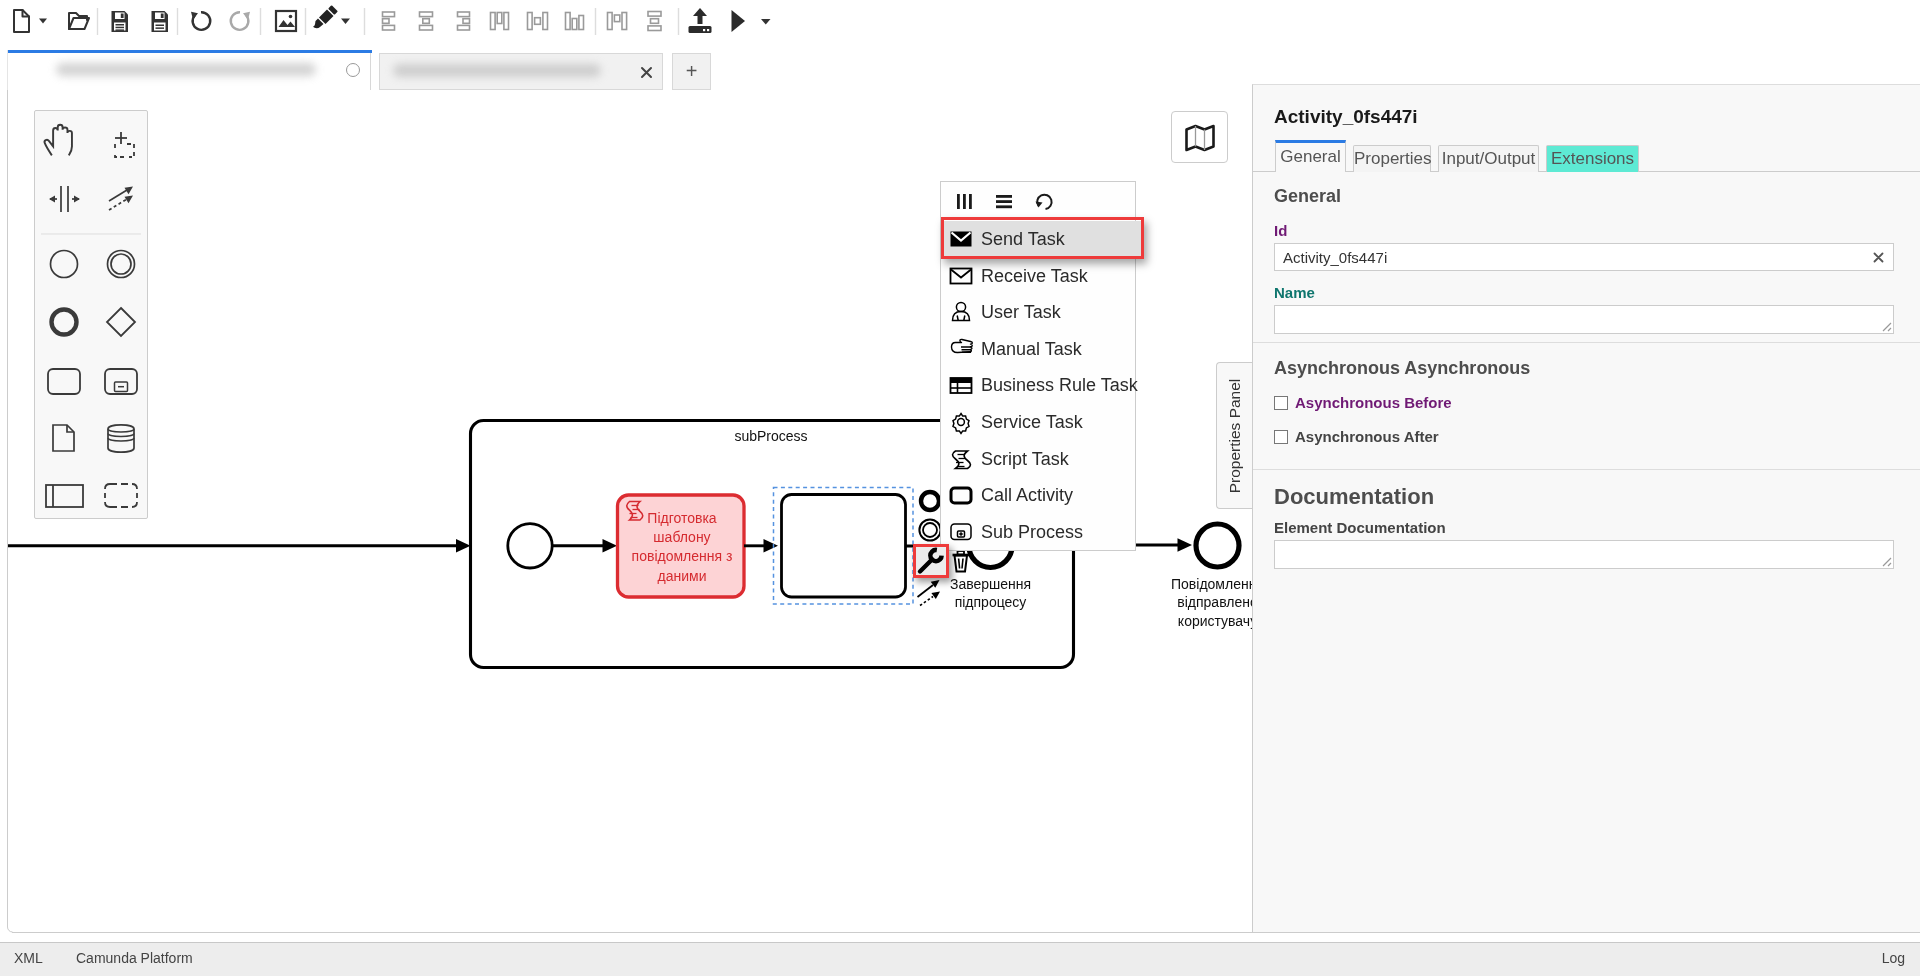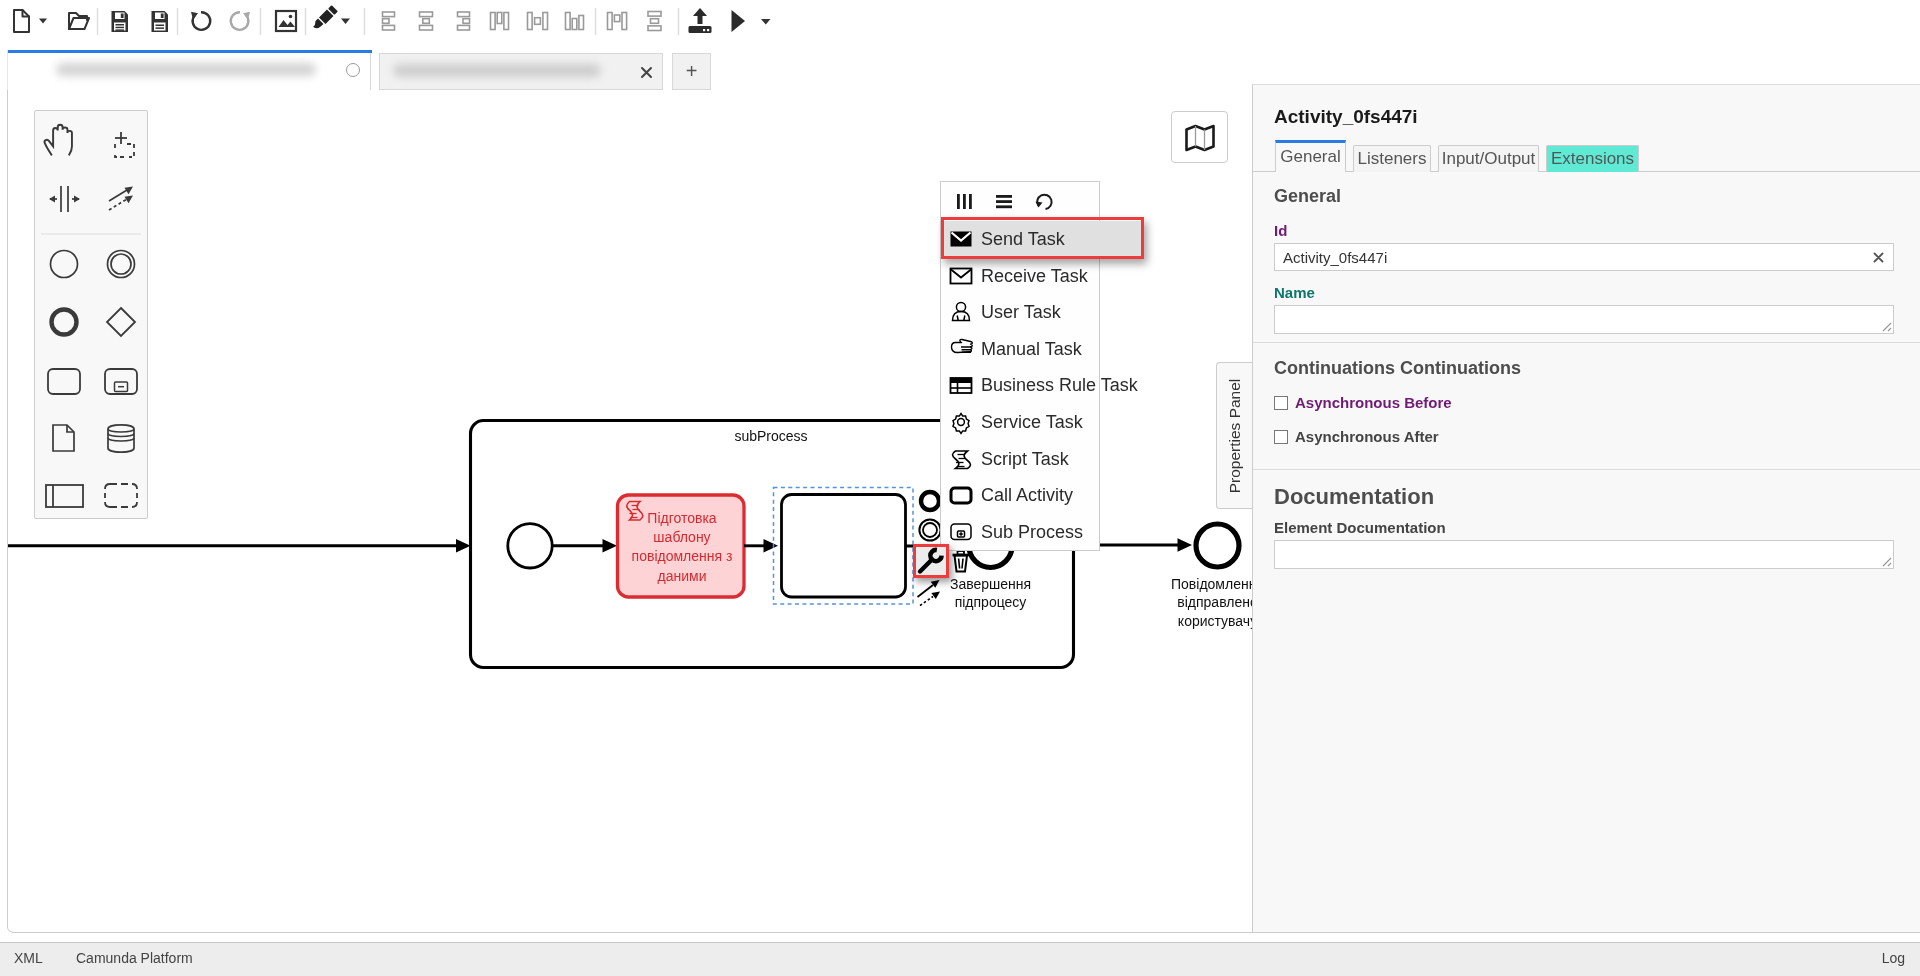--- a/index.html
+++ b/index.html
@@ -271,21 +271,21 @@
 </div>
 
 <div class="abs" id="minimap" style="left:1171px;top:111px;width:57px;height:52px;background:#fff;border:1px solid #ccc;border-radius:4px;">
   <svg class="abs" style="left:13px;top:12px" width="30" height="28" viewBox="0 0 30 28">
     <path d="M1.5 5.5 L10.5 2 L19.5 5.5 L28.5 2 V22.5 L19.5 26 L10.5 22.5 L1.5 26 Z" fill="none" stroke="#1a1a1a" stroke-width="2.6" stroke-linejoin="round"></path>
     <line x1="10.5" y1="2" x2="10.5" y2="22.5" stroke="#999" stroke-width="1.3"></line>
     <line x1="19.5" y1="5.5" x2="19.5" y2="26" stroke="#999" stroke-width="1.3"></line>
   </svg>
 </div>
 
-<div class="abs" id="popup" style="left:940px;top:181px;width:160px;height:370px;background:#fefefe;border:1px solid #ccc;">
+<div class="abs" id="popup" style="left:940px;top:181px;width:196px;height:370px;background:#fefefe;border:1px solid #ccc;">
 
   <svg class="abs" style="left:0;top:0" width="202" height="36" viewBox="0 0 202 36">
     <g fill="#1a1a1a">
       <rect x="16" y="12" width="2.8" height="15"></rect>
       <rect x="22" y="12" width="2.8" height="15"></rect>
       <rect x="28" y="12" width="2.8" height="15"></rect>
       <rect x="55" y="13" width="16" height="2.8"></rect>
       <rect x="55" y="18.2" width="16" height="2.8"></rect>
       <rect x="55" y="23.4" width="16" height="2.8"></rect>
     </g>
@@ -375,40 +375,40 @@
 <div class="abs" id="proptab" style="left:1216px;top:362px;width:37px;height:147px;background:#f8f8f8;border:1px solid #ccc;border-right:none;border-radius:4px 0 0 4px;">
   <div style="position:absolute;left:4px;top:73px;transform:rotate(-90deg);transform-origin:center;width:140px;height:24px;margin-left:-56px;margin-top:-12px;font-size:15.5px;color:#333;text-align:center;line-height:24px;white-space:nowrap;">Properties Panel</div>
 </div>
 
 <div class="abs" id="props" style="left:1252px;top:84px;width:668px;height:848px;background:#f8f8f8;border-left:1px solid #ccc;border-top:1px solid #ddd;">
 
   <div class="abs" style="left:21px;top:21px;font-size:19px;font-weight:bold;color:#1a1a1a;">Activity_0fs447i</div>
 
   <div class="abs" style="left:0;top:86px;width:668px;height:1px;background:#ccc;"></div>
   <div class="abs" style="left:22px;top:55px;width:71px;height:32px;background:#f8f8f8;border:1px solid #ccc;border-bottom:none;border-top:3px solid #2b7be4;color:#555;font-size:17px;text-align:center;line-height:27px;z-index:2;">General</div>
-  <div class="abs" style="left:100px;top:59.5px;width:78px;height:27px;background:#f4f4f4;border:1px solid #ccc;border-bottom:none;border-radius:2px 2px 0 0;color:#555;font-size:17px;text-align:center;line-height:26px;">Listeners</div>
+  <div class="abs" style="left:100px;top:59.5px;width:78px;height:27px;background:#f4f4f4;border:1px solid #ccc;border-bottom:none;border-radius:2px 2px 0 0;color:#555;font-size:17px;text-align:center;line-height:26px;">Properties</div>
   <div class="abs" style="left:185px;top:59.5px;width:101px;height:27px;background:#f4f4f4;border:1px solid #ccc;border-bottom:none;border-radius:2px 2px 0 0;color:#555;font-size:17px;text-align:center;line-height:26px;">Input/Output</div>
   <div class="abs" style="left:293px;top:59.5px;width:93px;height:27px;background:#5eead4;border:1px solid #ccc;border-bottom:none;border-radius:2px 2px 0 0;color:#555;font-size:17px;text-align:center;line-height:26px;">Extensions</div>
 
   <div class="abs" style="left:21px;top:101px;font-size:18px;font-weight:bold;color:#4d4d4d;">General</div>
   <div class="abs" style="left:21px;top:137px;font-size:15px;font-weight:bold;color:#701a75;">Id</div>
   <div class="abs" style="left:21px;top:157.5px;width:620px;height:28.5px;background:#fff;border:1px solid #ccc;font-size:15px;color:#333;line-height:27px;padding-left:8px;">Activity_0fs447i
     <svg class="abs" style="right:8px;top:7.5px" width="13" height="13" viewBox="0 0 13 13">
         <path d="M2.5 2.5 L10.5 10.5 M10.5 2.5 L2.5 10.5" stroke="#555" stroke-width="1.8" stroke-linecap="round"></path>
       </svg>
   </div>
   <div class="abs" style="left:21px;top:199px;font-size:15px;font-weight:bold;color:#0f766e;">Name</div>
   <div class="abs" style="left:21px;top:220px;width:620px;height:29px;background:#fff;border:1px solid #ccc;">
     <svg class="abs" style="right:1px;bottom:1px" width="11" height="11" viewBox="0 0 11 11">
         <path d="M10 2 L2 10 M10 7 L7 10" stroke="#999" stroke-width="1.2"></path>
       </svg>
   </div>
   <div class="abs" style="left:0;top:257px;width:668px;height:1px;background:#ddd;"></div>
 
-  <div class="abs" style="left:21px;top:273px;font-size:18px;font-weight:bold;color:#4d4d4d;">Continuations Continuations</div>
+  <div class="abs" style="left:21px;top:273px;font-size:18px;font-weight:bold;color:#4d4d4d;">Asynchronous Asynchronous</div>
   <div class="abs" style="left:21px;top:311px;width:14px;height:14px;background:#fff;border:1.5px solid #777;"></div>
   <div class="abs" style="left:42px;top:309px;font-size:15px;font-weight:bold;color:#701a75;">Asynchronous Before</div>
   <div class="abs" style="left:21px;top:345px;width:14px;height:14px;background:#fff;border:1.5px solid #777;"></div>
   <div class="abs" style="left:42px;top:343px;font-size:15px;font-weight:bold;color:#444;">Asynchronous After</div>
   <div class="abs" style="left:0;top:384px;width:668px;height:1px;background:#ddd;"></div>
 
   <div class="abs" style="left:21px;top:399px;font-size:22px;font-weight:bold;color:#4d4d4d;">Documentation</div>
   <div class="abs" style="left:21px;top:434px;font-size:15px;font-weight:bold;color:#444;">Element Documentation</div>
   <div class="abs" style="left:21px;top:455px;width:620px;height:29px;background:#fff;border:1px solid #ccc;">
     <svg class="abs" style="right:1px;bottom:1px" width="11" height="11" viewBox="0 0 11 11">

